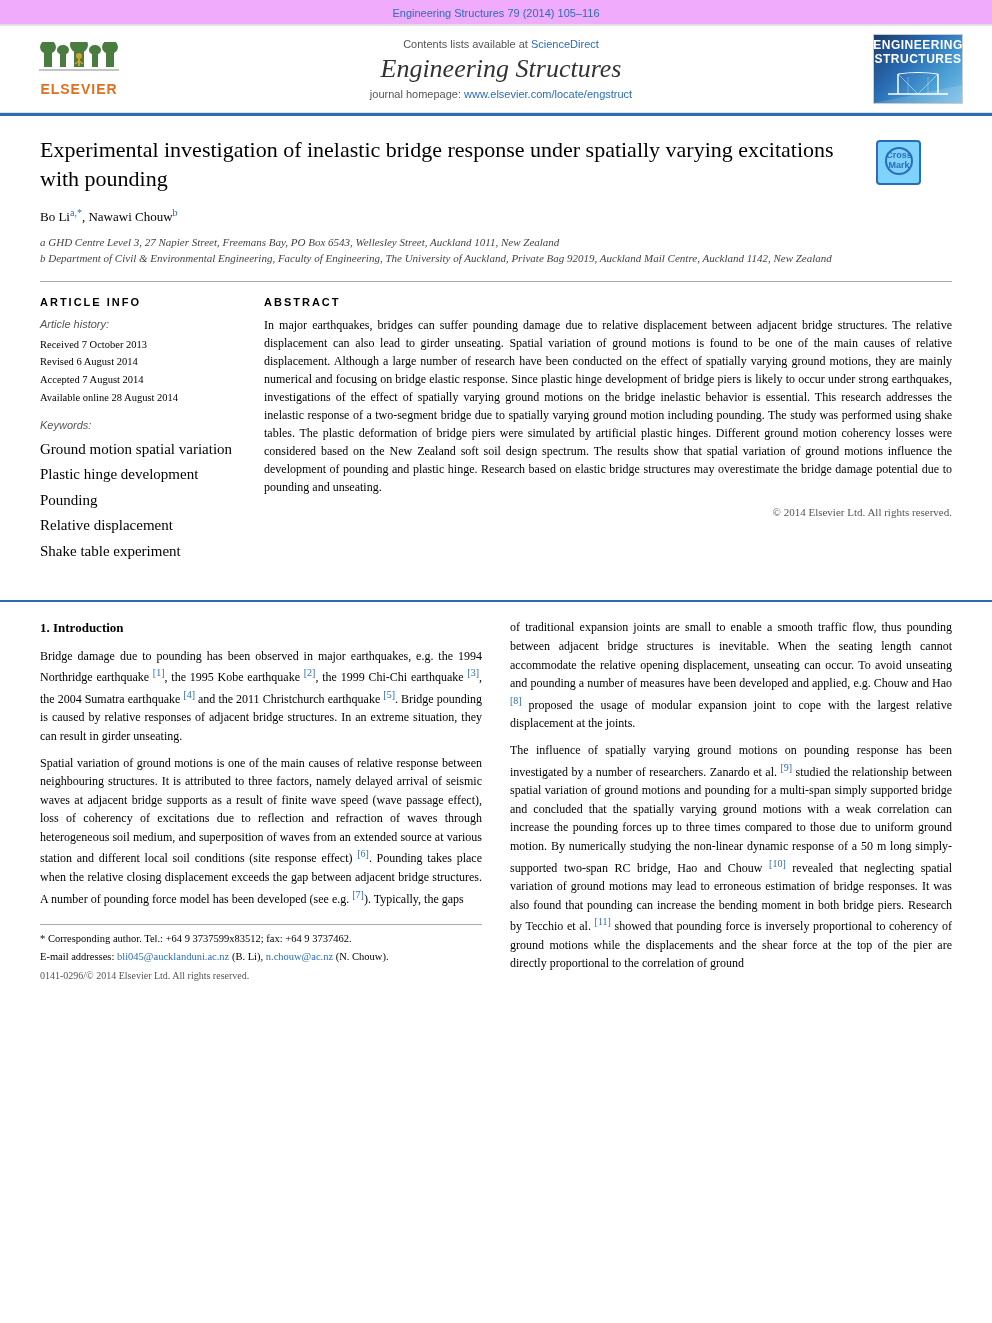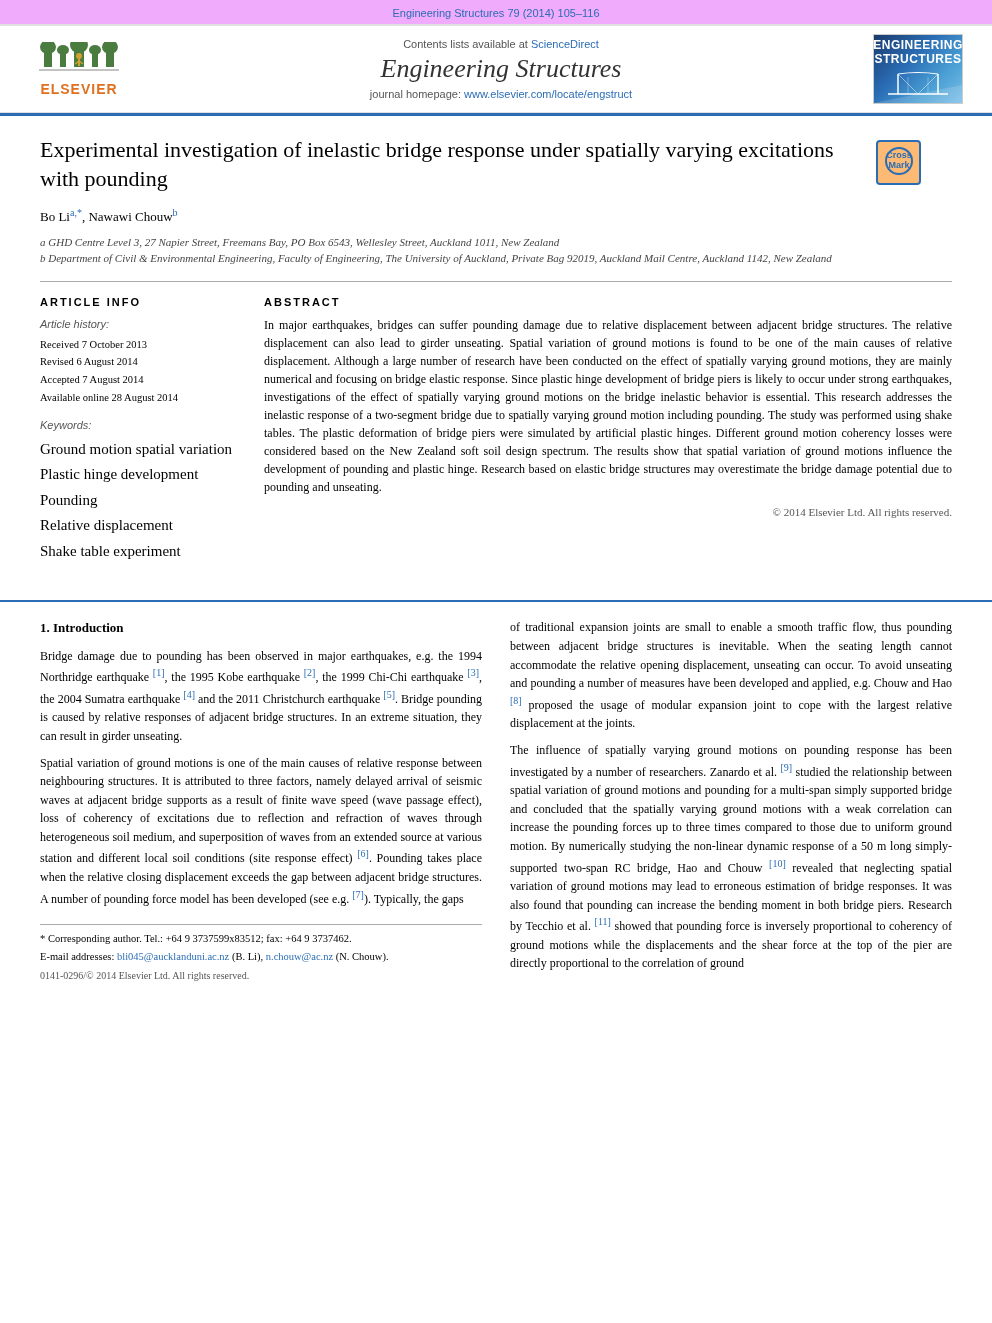--- a/index.html
+++ b/index.html
@@ -116,21 +116,21 @@
       width: 45px;
       height: 45px;
       border: 2px solid #2a6db5;
       border-radius: 4px;
       display: flex;
       align-items: center;
       justify-content: center;
       flex-shrink: 0;
       margin-top: 4px;
       position: relative;
-      background: #fdba74;
+      background: #7dd3fc;
     }
 
     .crossmark-inner {
       font-size: 9px;
       color: #2a6db5;
       font-weight: bold;
       font-family: Arial, sans-serif;
       text-align: center;
       line-height: 1.1;
     }

